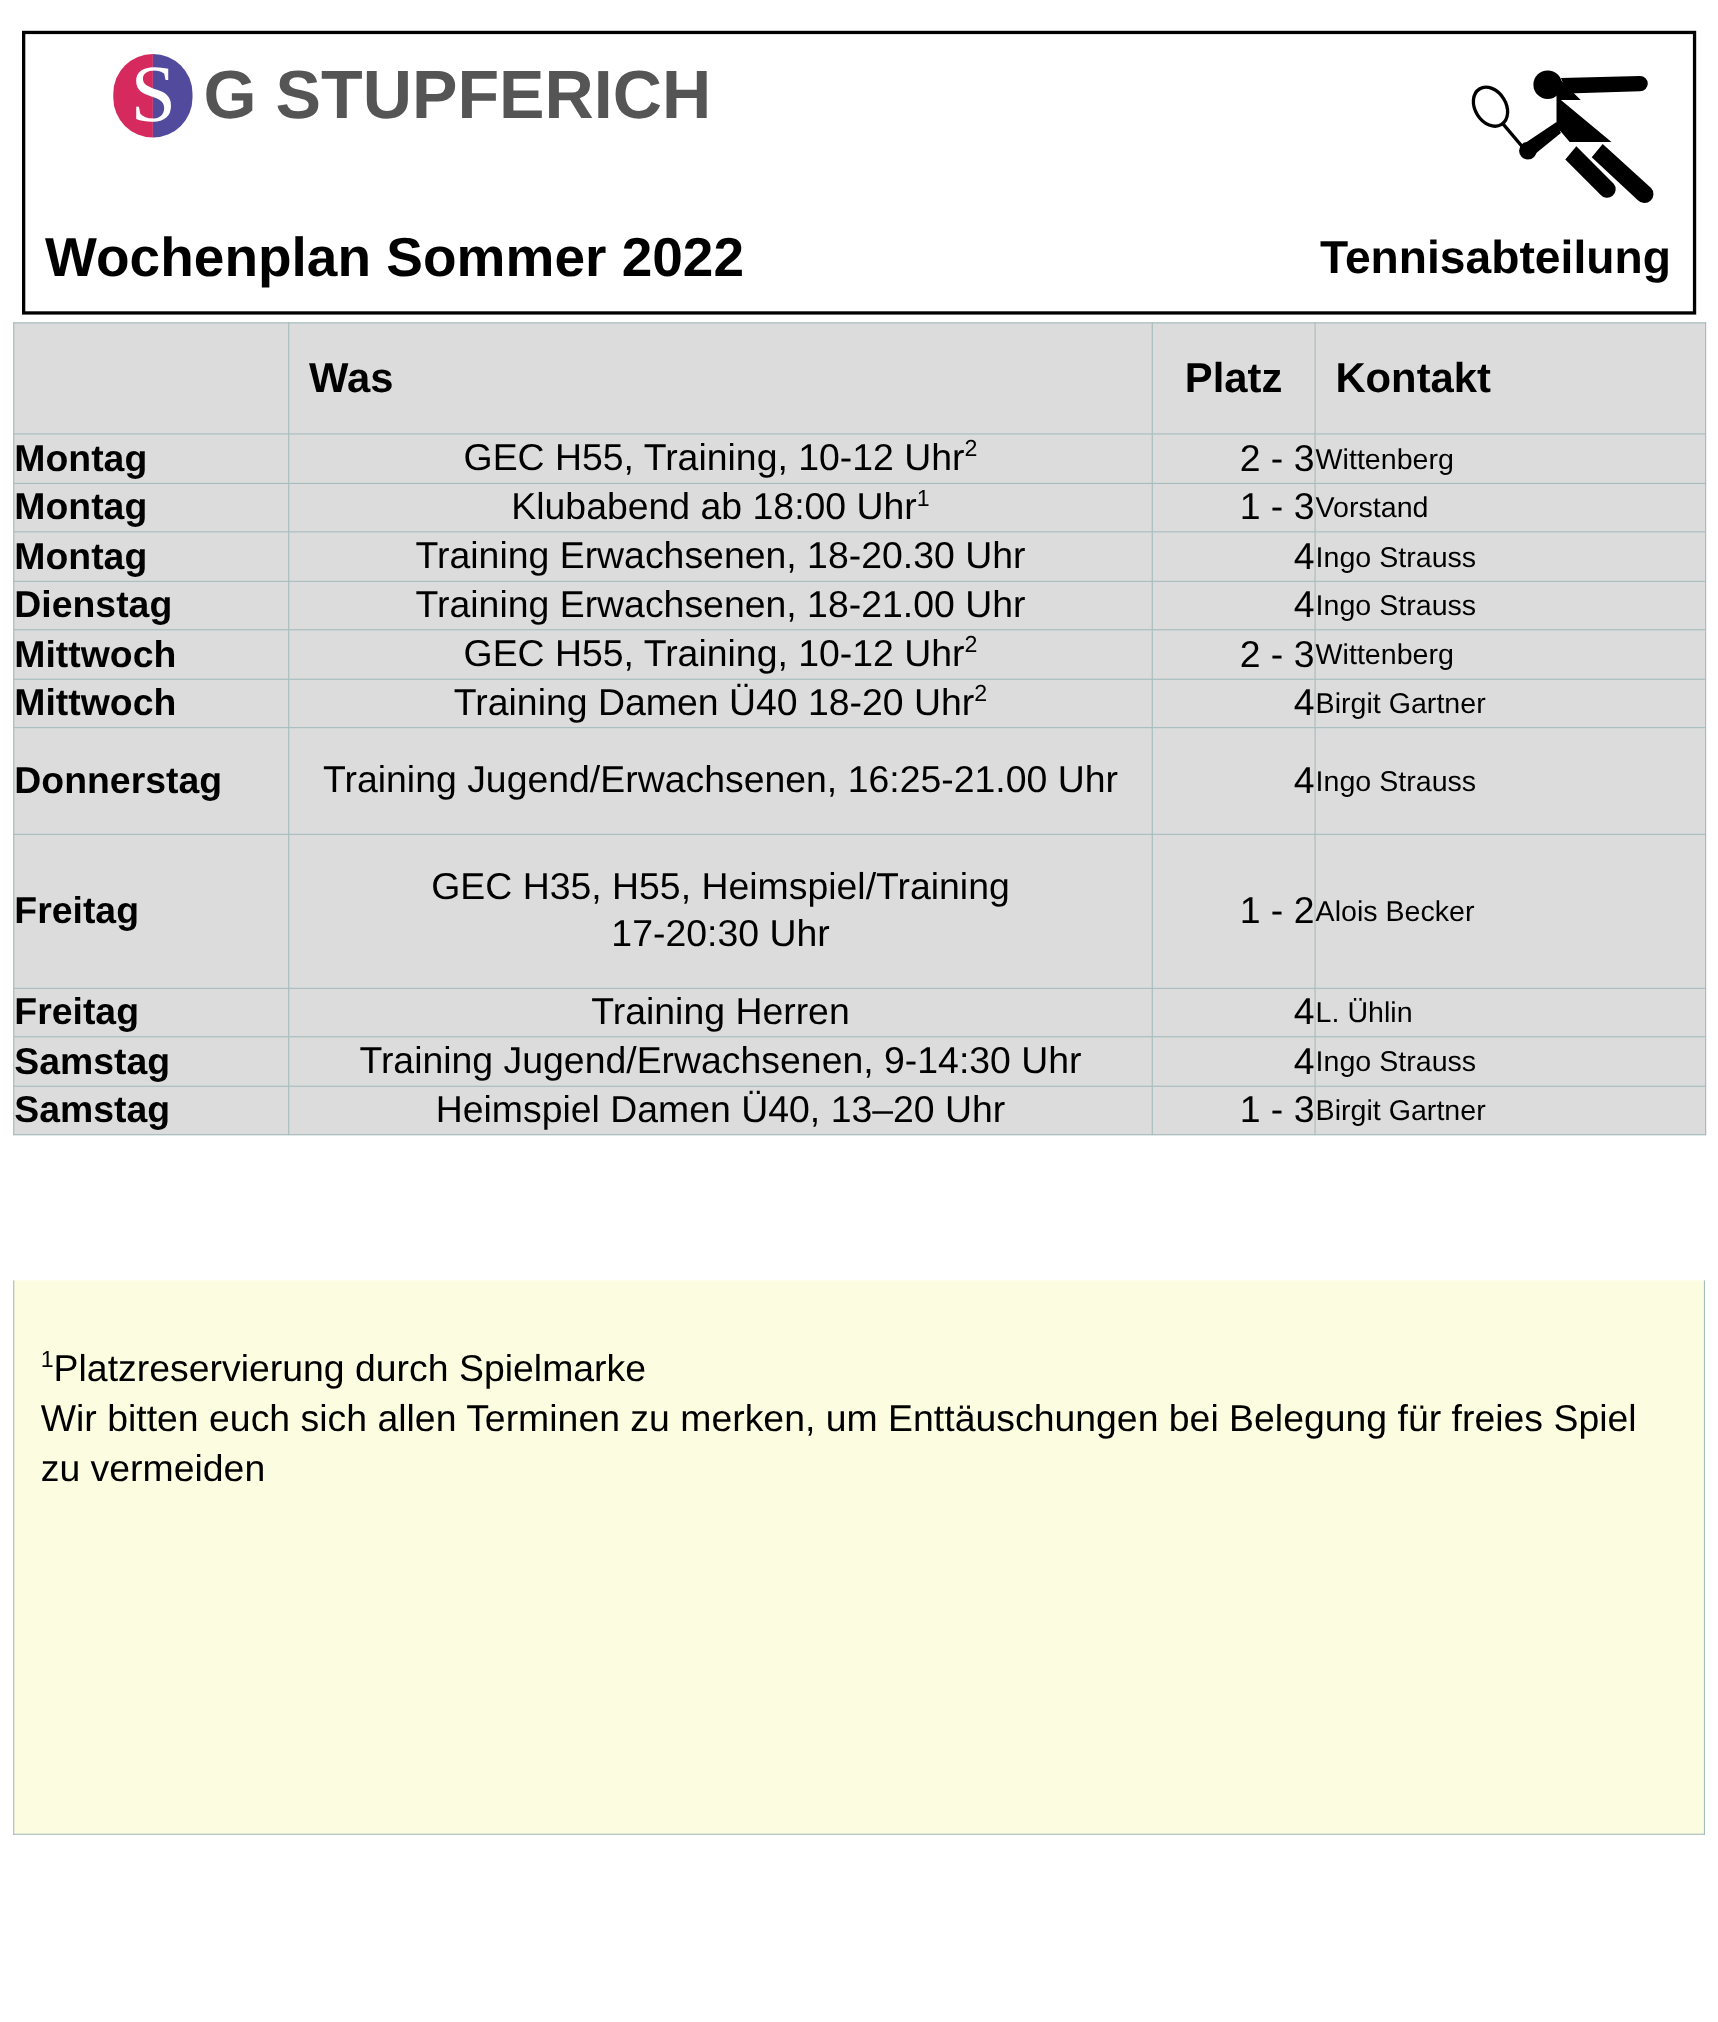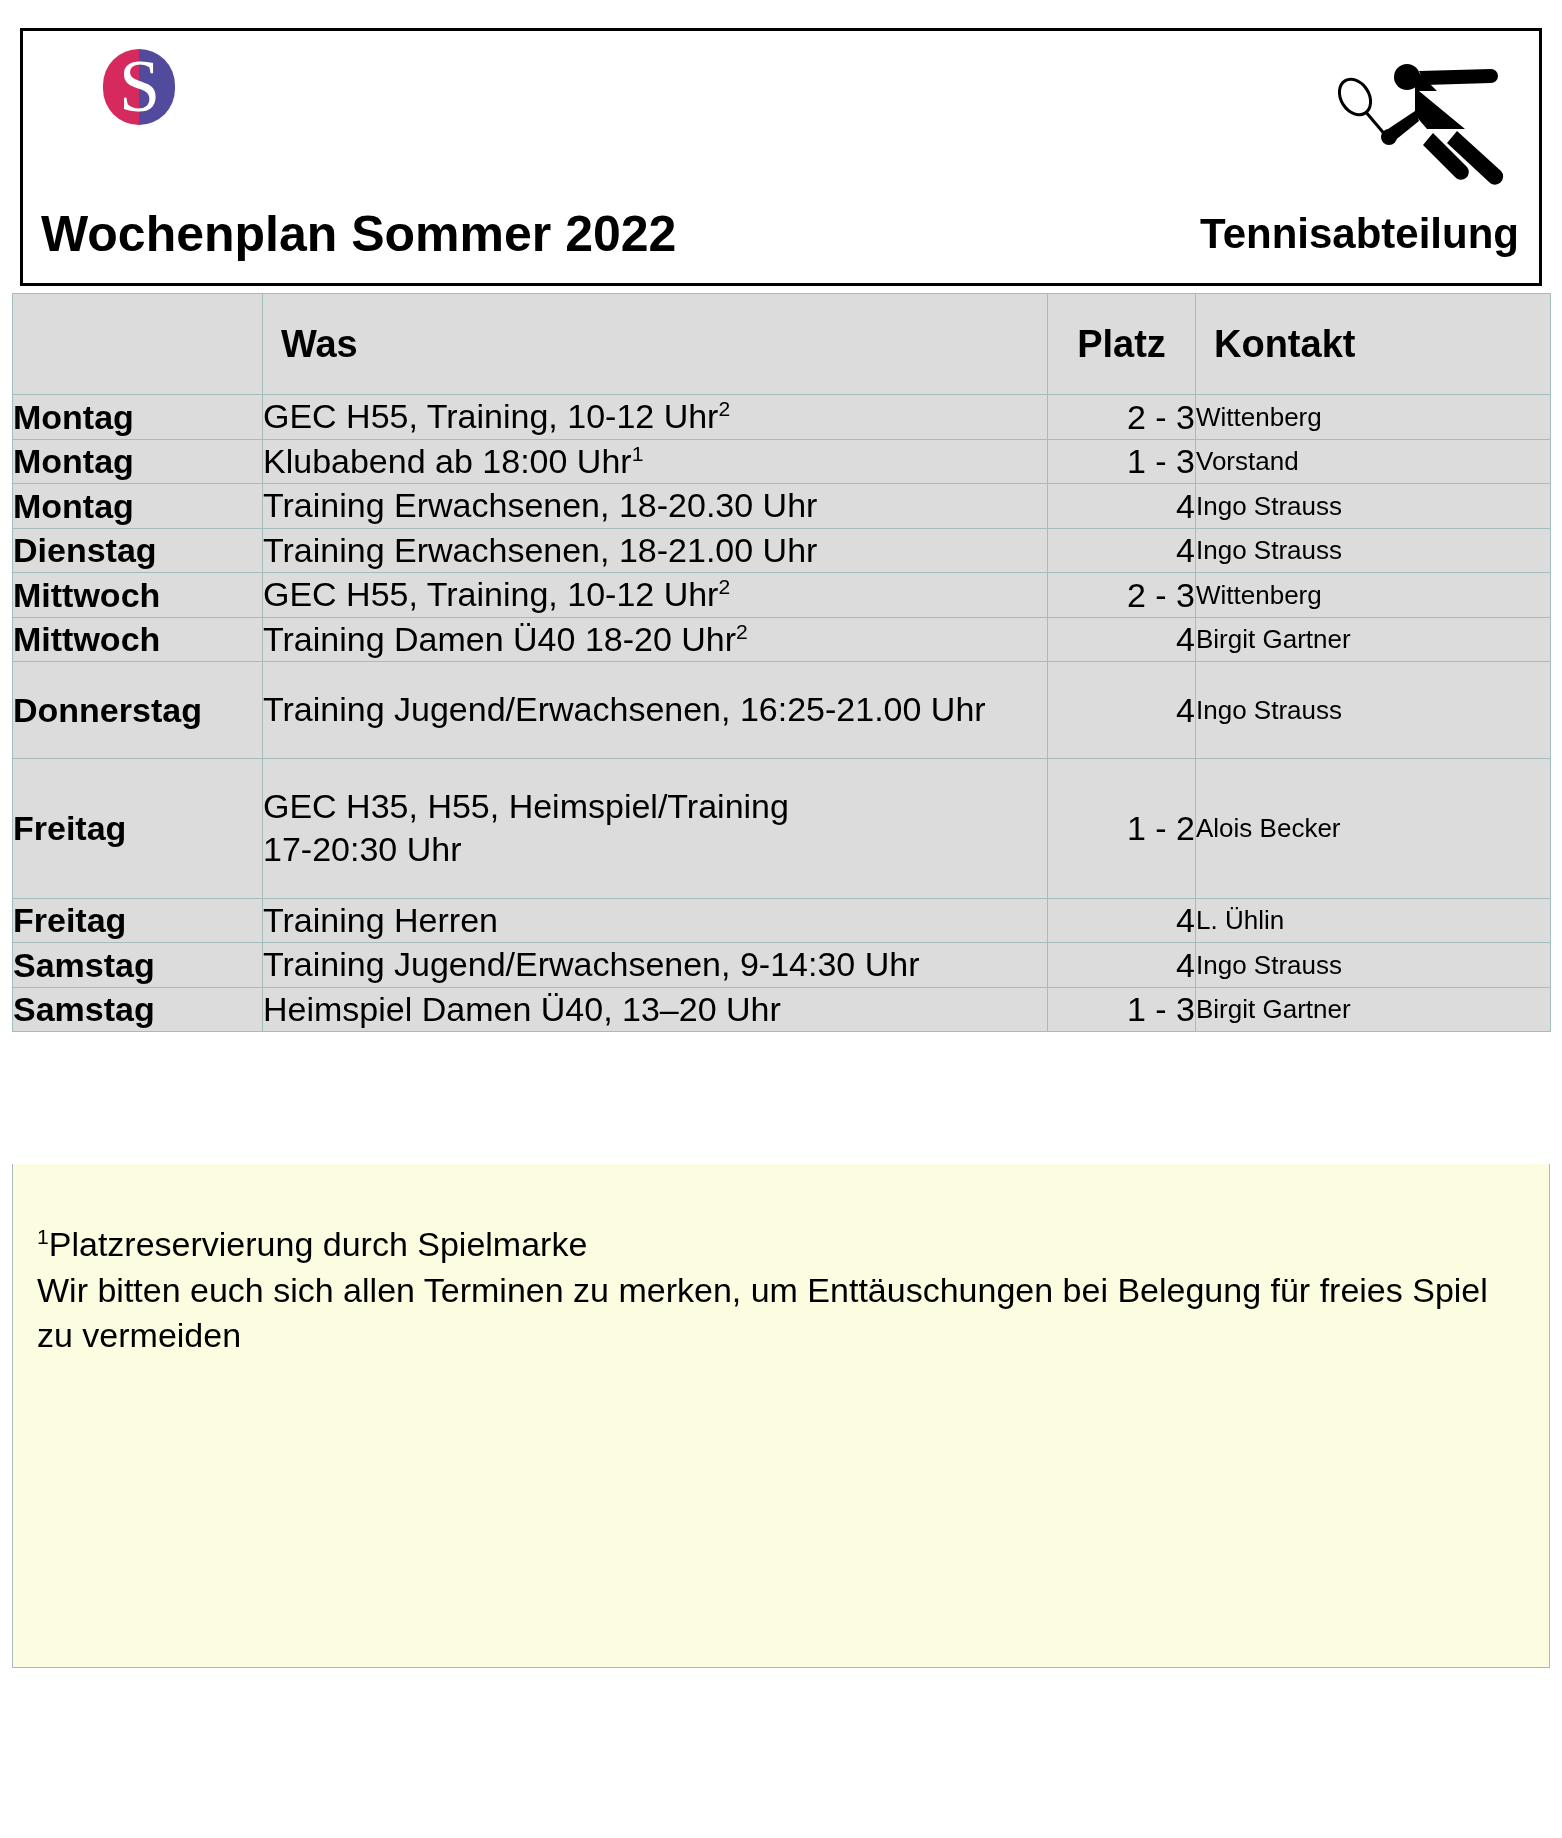--- a/index.html
+++ b/index.html
@@ -157,20 +157,21 @@
     font-size: 34px;
     font-weight: bold;
     padding: 16px 0 16px 18px;
     line-height: 1.25;
   }
   .cell-what {
     font-size: 34px;
     font-weight: normal;
     padding: 16px 20px 16px 18px;
     line-height: 1.28;
+    text-align: center;
   }
   .cell-court {
     font-size: 34px;
     font-weight: normal;
     text-align: right;
     padding: 16px 4px;
     line-height: 1.25;
     white-space: nowrap;
   }
   .cell-contact {
@@ -215,20 +216,21 @@
 <div class="page">
 
   <div class="header-box">
 
     <div class="brand-row">
       <div class="logo-mark">
         <div class="circle-left"></div>
         <div class="circle-right"></div>
         <div class="logo-s">S</div>
       </div>
+      <div class="brand-text">G  STUPFERICH</div>
     </div>
 
     <svg class="tennis-icon" viewBox="0 0 200 140">
 
       <circle cx="92" cy="32" r="13" fill="#000000"></circle>
 
       <path d="M104 26 L176 24 A7 7 0 0 1 176 38 L110 40 Z" fill="#000000"></path>
 
       <path d="M100 24 L122 46 L104 46 L150 84 L112 84 L100 70 Z" fill="#000000"></path>
 

